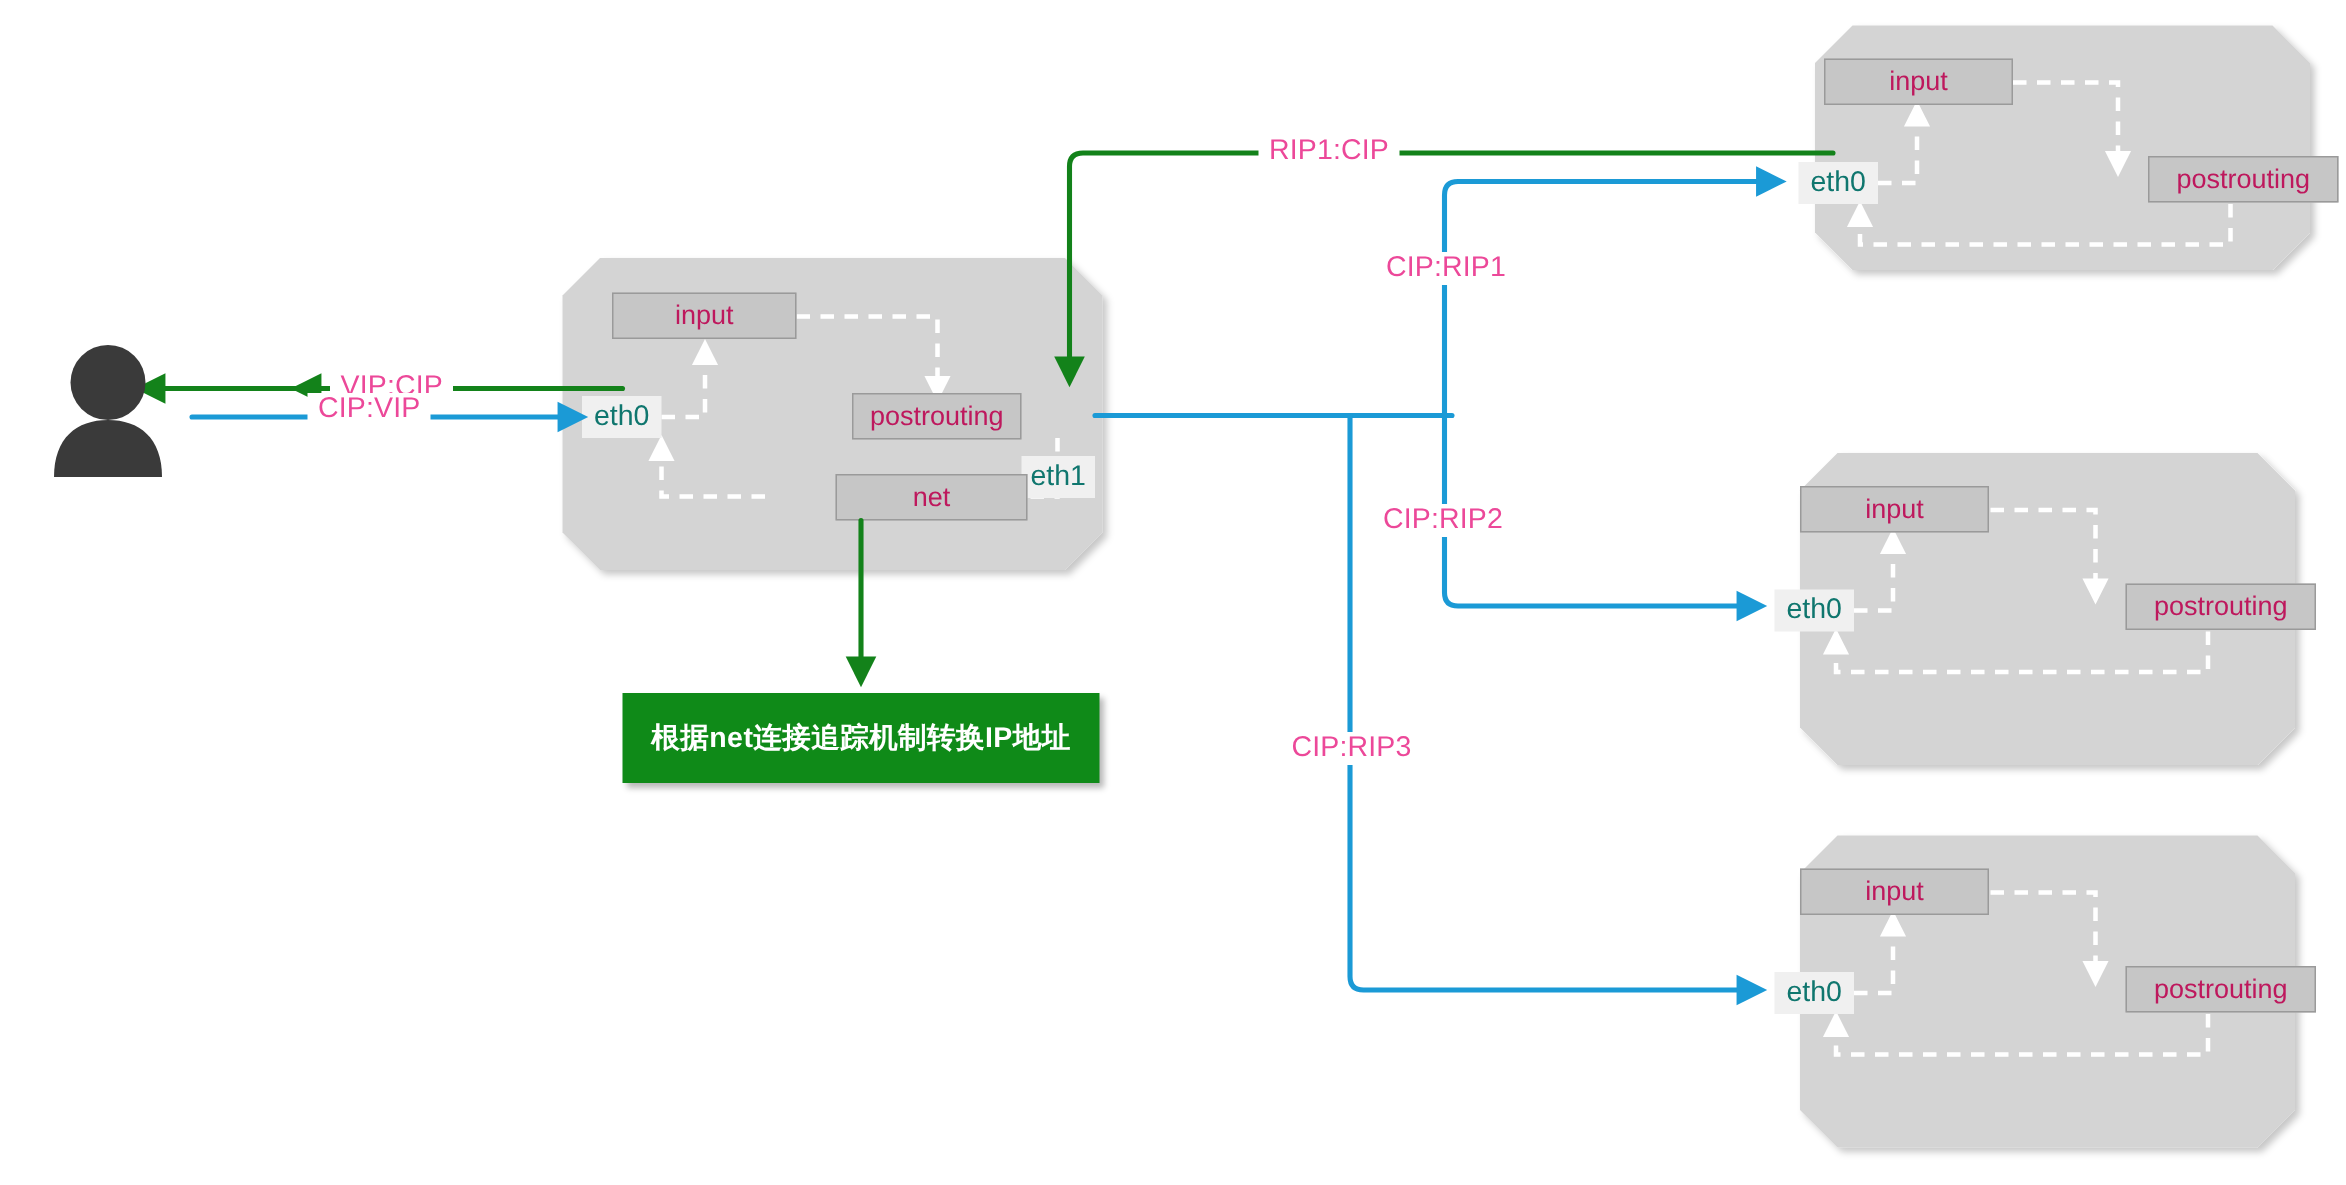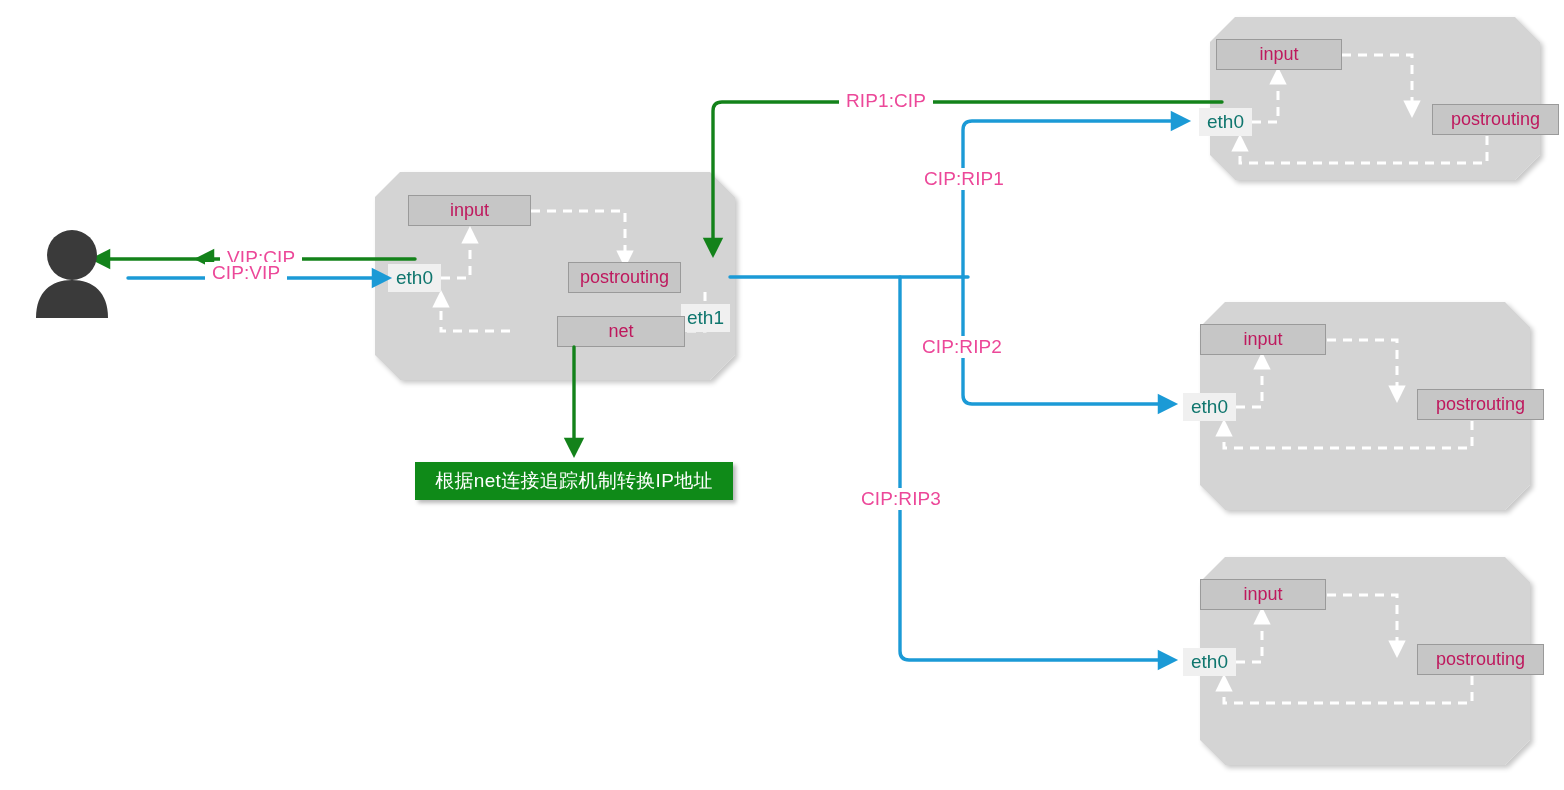--- a/index.html
+++ b/index.html
@@ -159,15 +159,15 @@
     </g>
   </svg>
 
   <div class="lbl edge-label" style="left:220px;top:247px;">VIP:CIP</div>
   <div class="lbl edge-label" style="left:205px;top:262px;">CIP:VIP</div>
   <div class="lbl edge-label" style="left:839px;top:90px;">RIP1:CIP</div>
   <div class="lbl edge-label" style="left:917px;top:168px;">CIP:RIP1</div>
   <div class="lbl edge-label" style="left:915px;top:336px;">CIP:RIP2</div>
   <div class="lbl edge-label" style="left:854px;top:488px;">CIP:RIP3</div>
 
-  <div class="nat-note" style="left:415px;top:462px;width:318px;height:38px;">根据net连接追踪机制转换IP地址</div>
+  <div class="nat-note" style="left:415px;top:462px;width:318px;height:60px;font-weight:bold;">根据net连接追踪机制转换IP地址</div>
 
 </div>
 
 </body></html>

